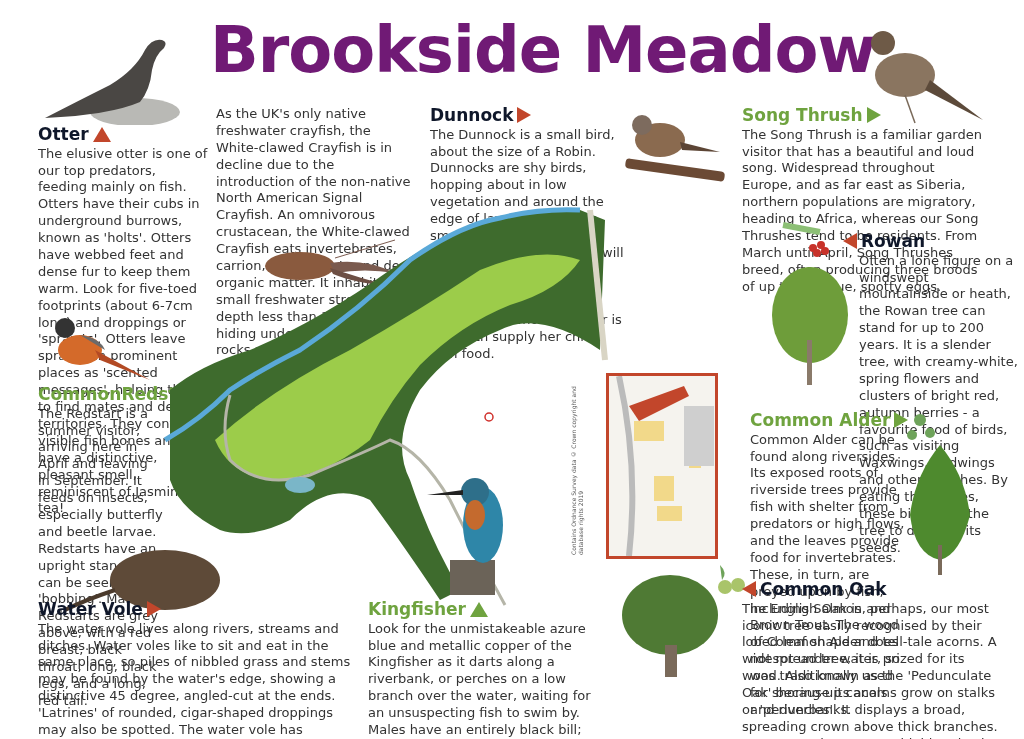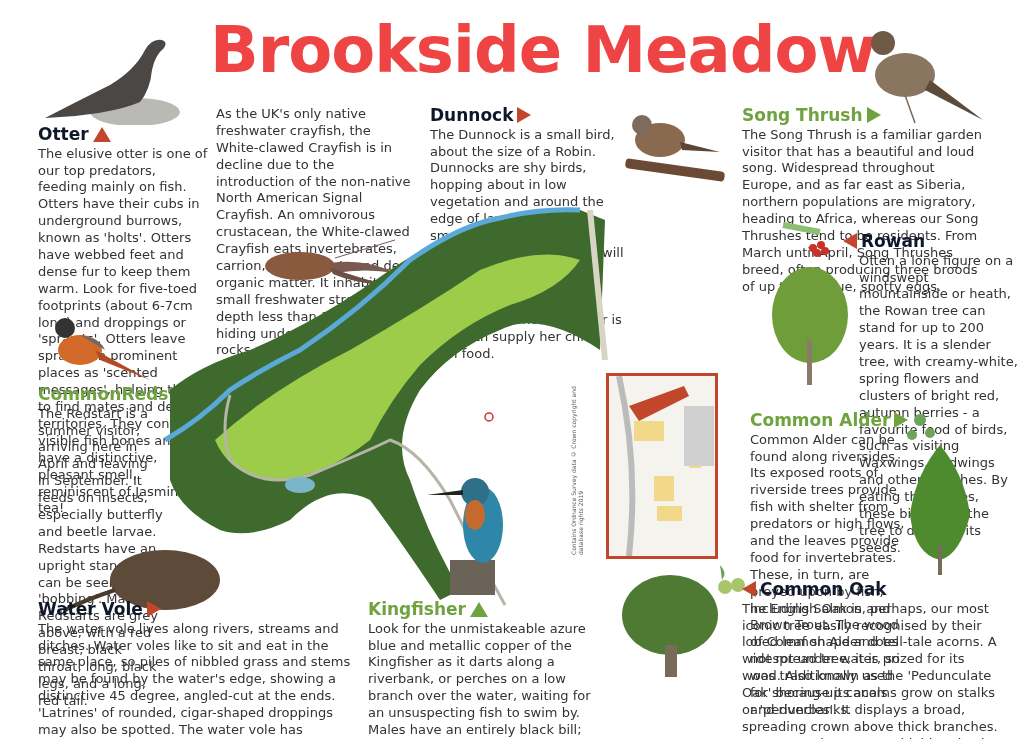--- a/index.html
+++ b/index.html
@@ -1,17 +1,17 @@
 <!DOCTYPE html>
 <html><head>
 <meta charset="utf-8">
 <style>
   * { box-sizing: border-box; margin: 0; padding: 0; }
   body { width: 1024px; height: 739px; background: #fff; font-family: "DejaVu Sans", sans-serif; color: #333; position: relative; overflow: hidden; }
-  .title { position: absolute; left: 210px; top: 18px; font-size: 64px; font-weight: bold; color: #ef4444; letter-spacing: -1px; font-family: "DejaVu Sans", sans-serif; line-height: 1; }
+  .title { position: absolute; left: 210px; top: 18px; font-size: 64px; font-weight: bold; color: #701a75; letter-spacing: -1px; font-family: "DejaVu Sans", sans-serif; line-height: 1; }
   .block { position: absolute; }
   .block h2 { font-size: 17px; font-weight: bold; line-height: 1.1; margin-bottom: 2px; display: flex; align-items: center; gap: 4px; white-space: nowrap; }
   .block p { font-size: 13px; line-height: 1.3; color: #333; }
   .red { color: #0f172a; }
   .green { color: #6fa33f; }
   .tri { display: inline-block; width: 0; height: 0; }
   .tri.up.red { border-left: 9px solid transparent; border-right: 9px solid transparent; border-bottom: 15px solid #c2462b; }
   .tri.up.green { border-left: 9px solid transparent; border-right: 9px solid transparent; border-bottom: 15px solid #6fa33f; }
   .tri.down.green { border-left: 9px solid transparent; border-right: 9px solid transparent; border-top: 15px solid #6fa33f; }
   .tri.right.red { border-top: 8px solid transparent; border-bottom: 8px solid transparent; border-left: 14px solid #c2462b; }

